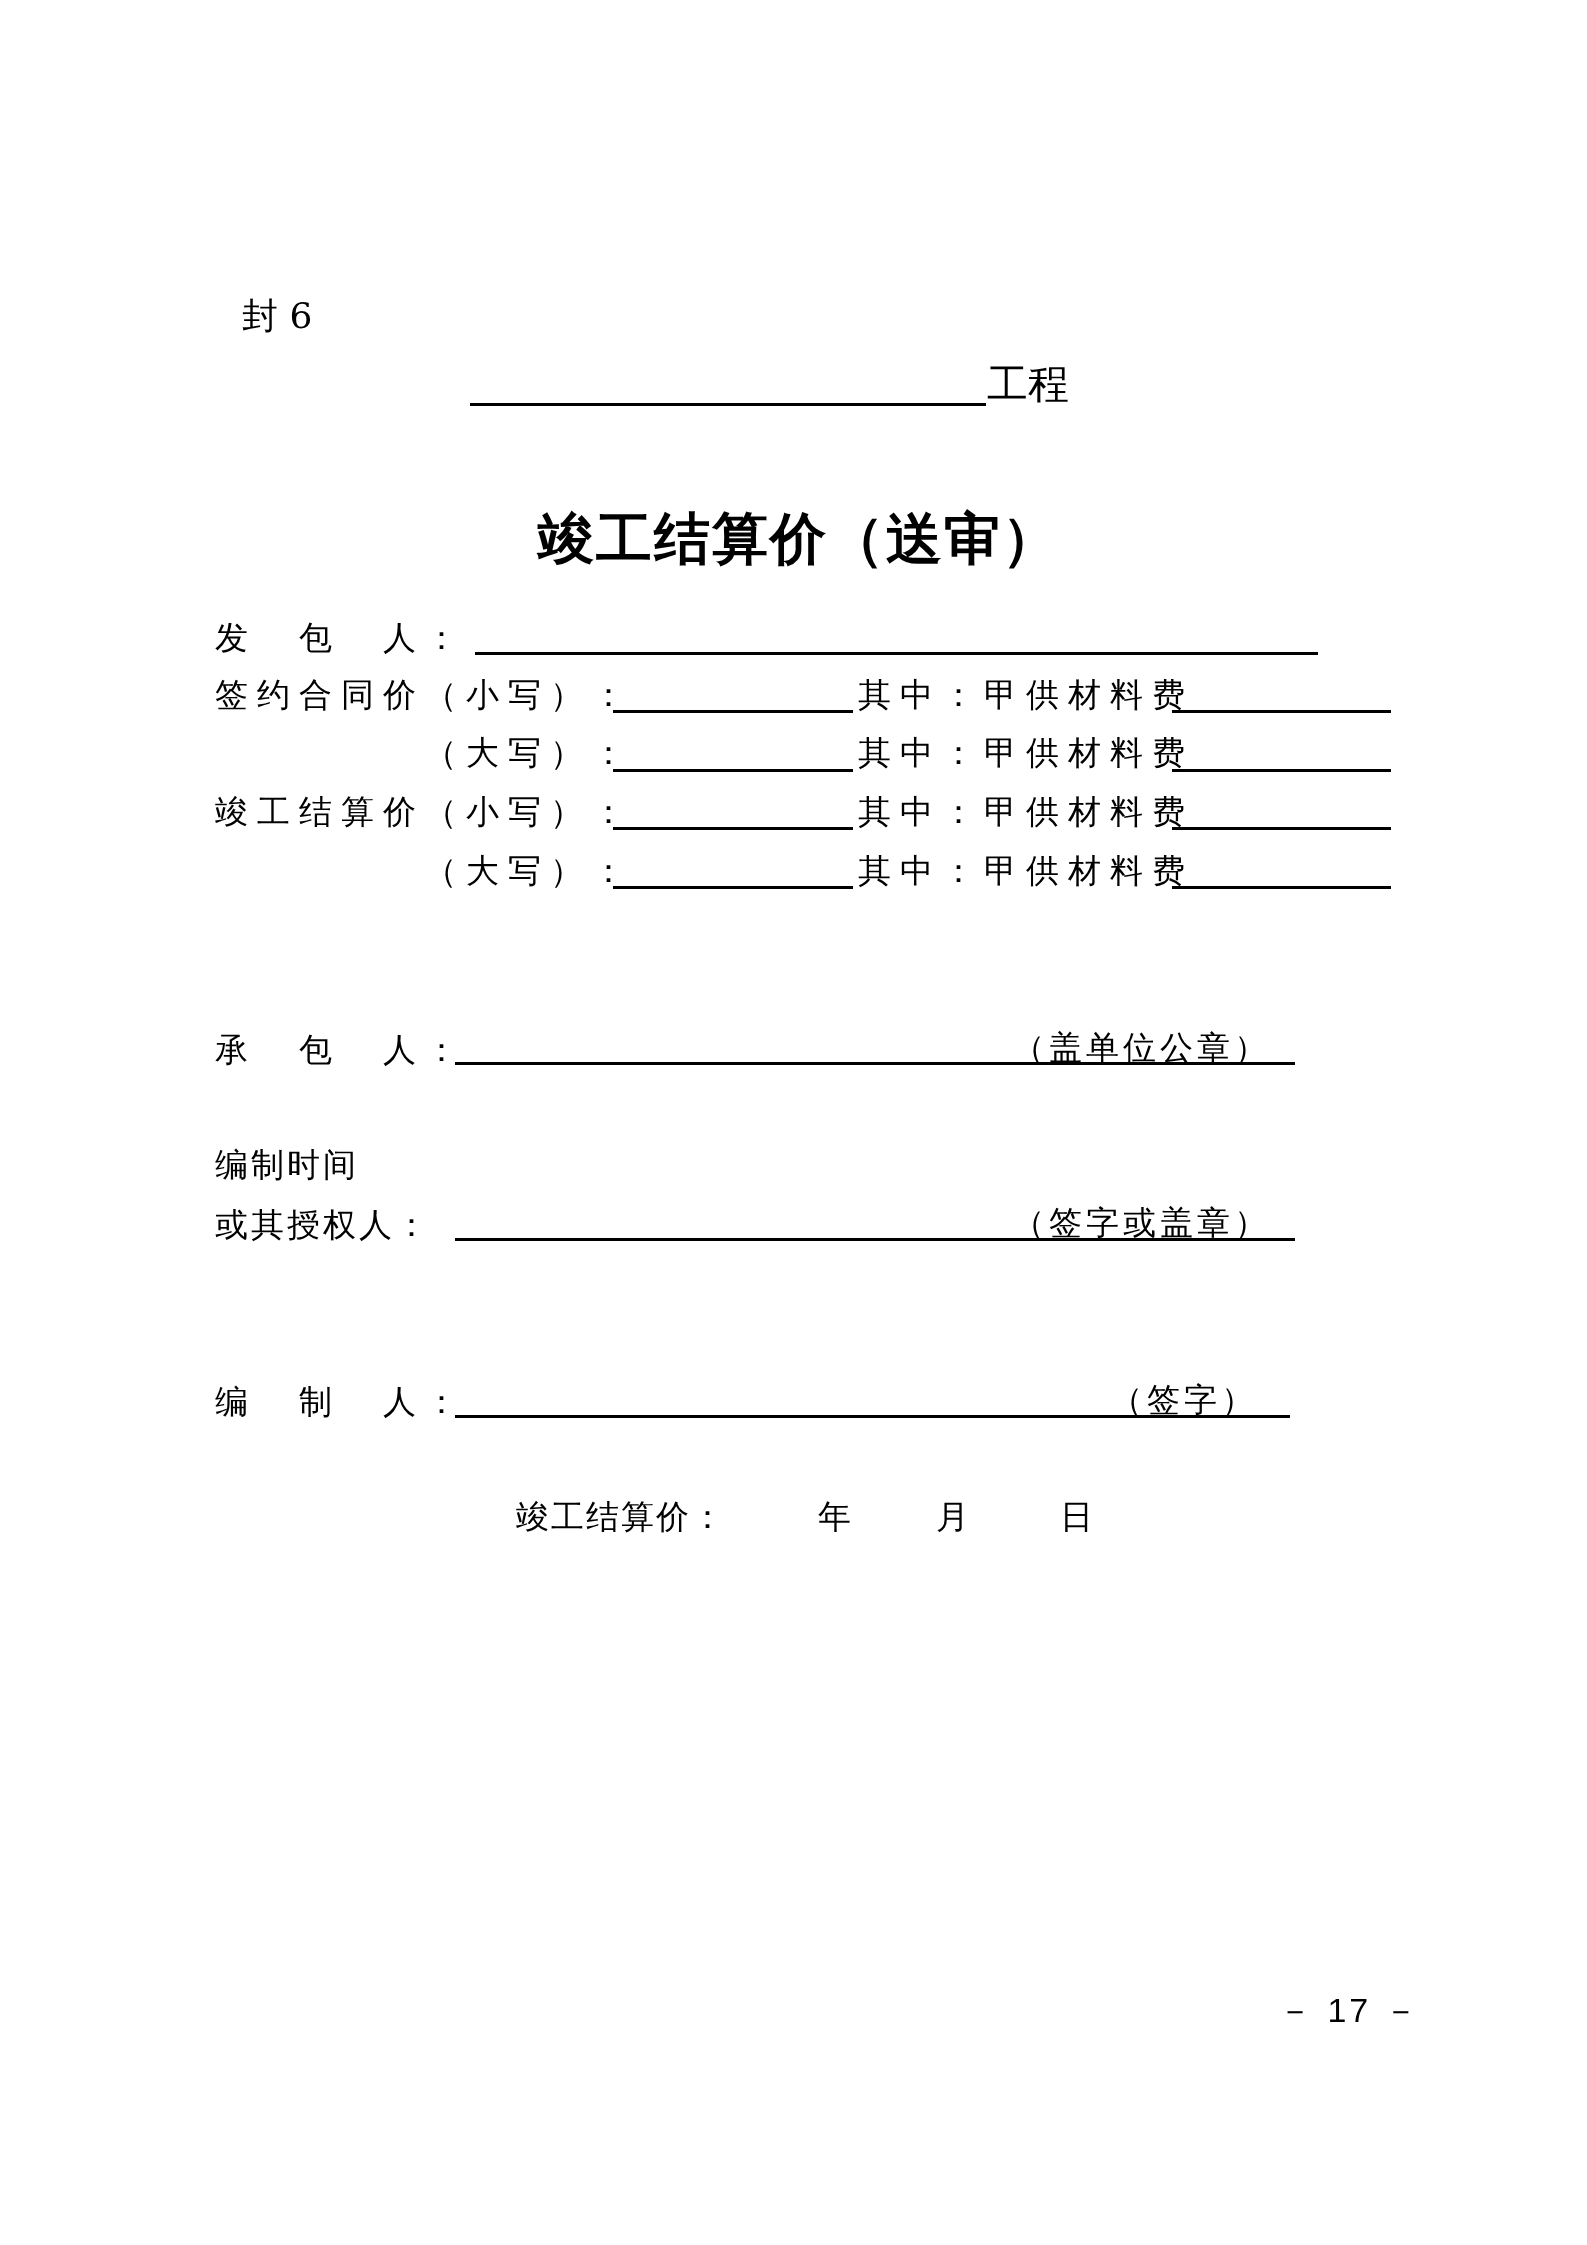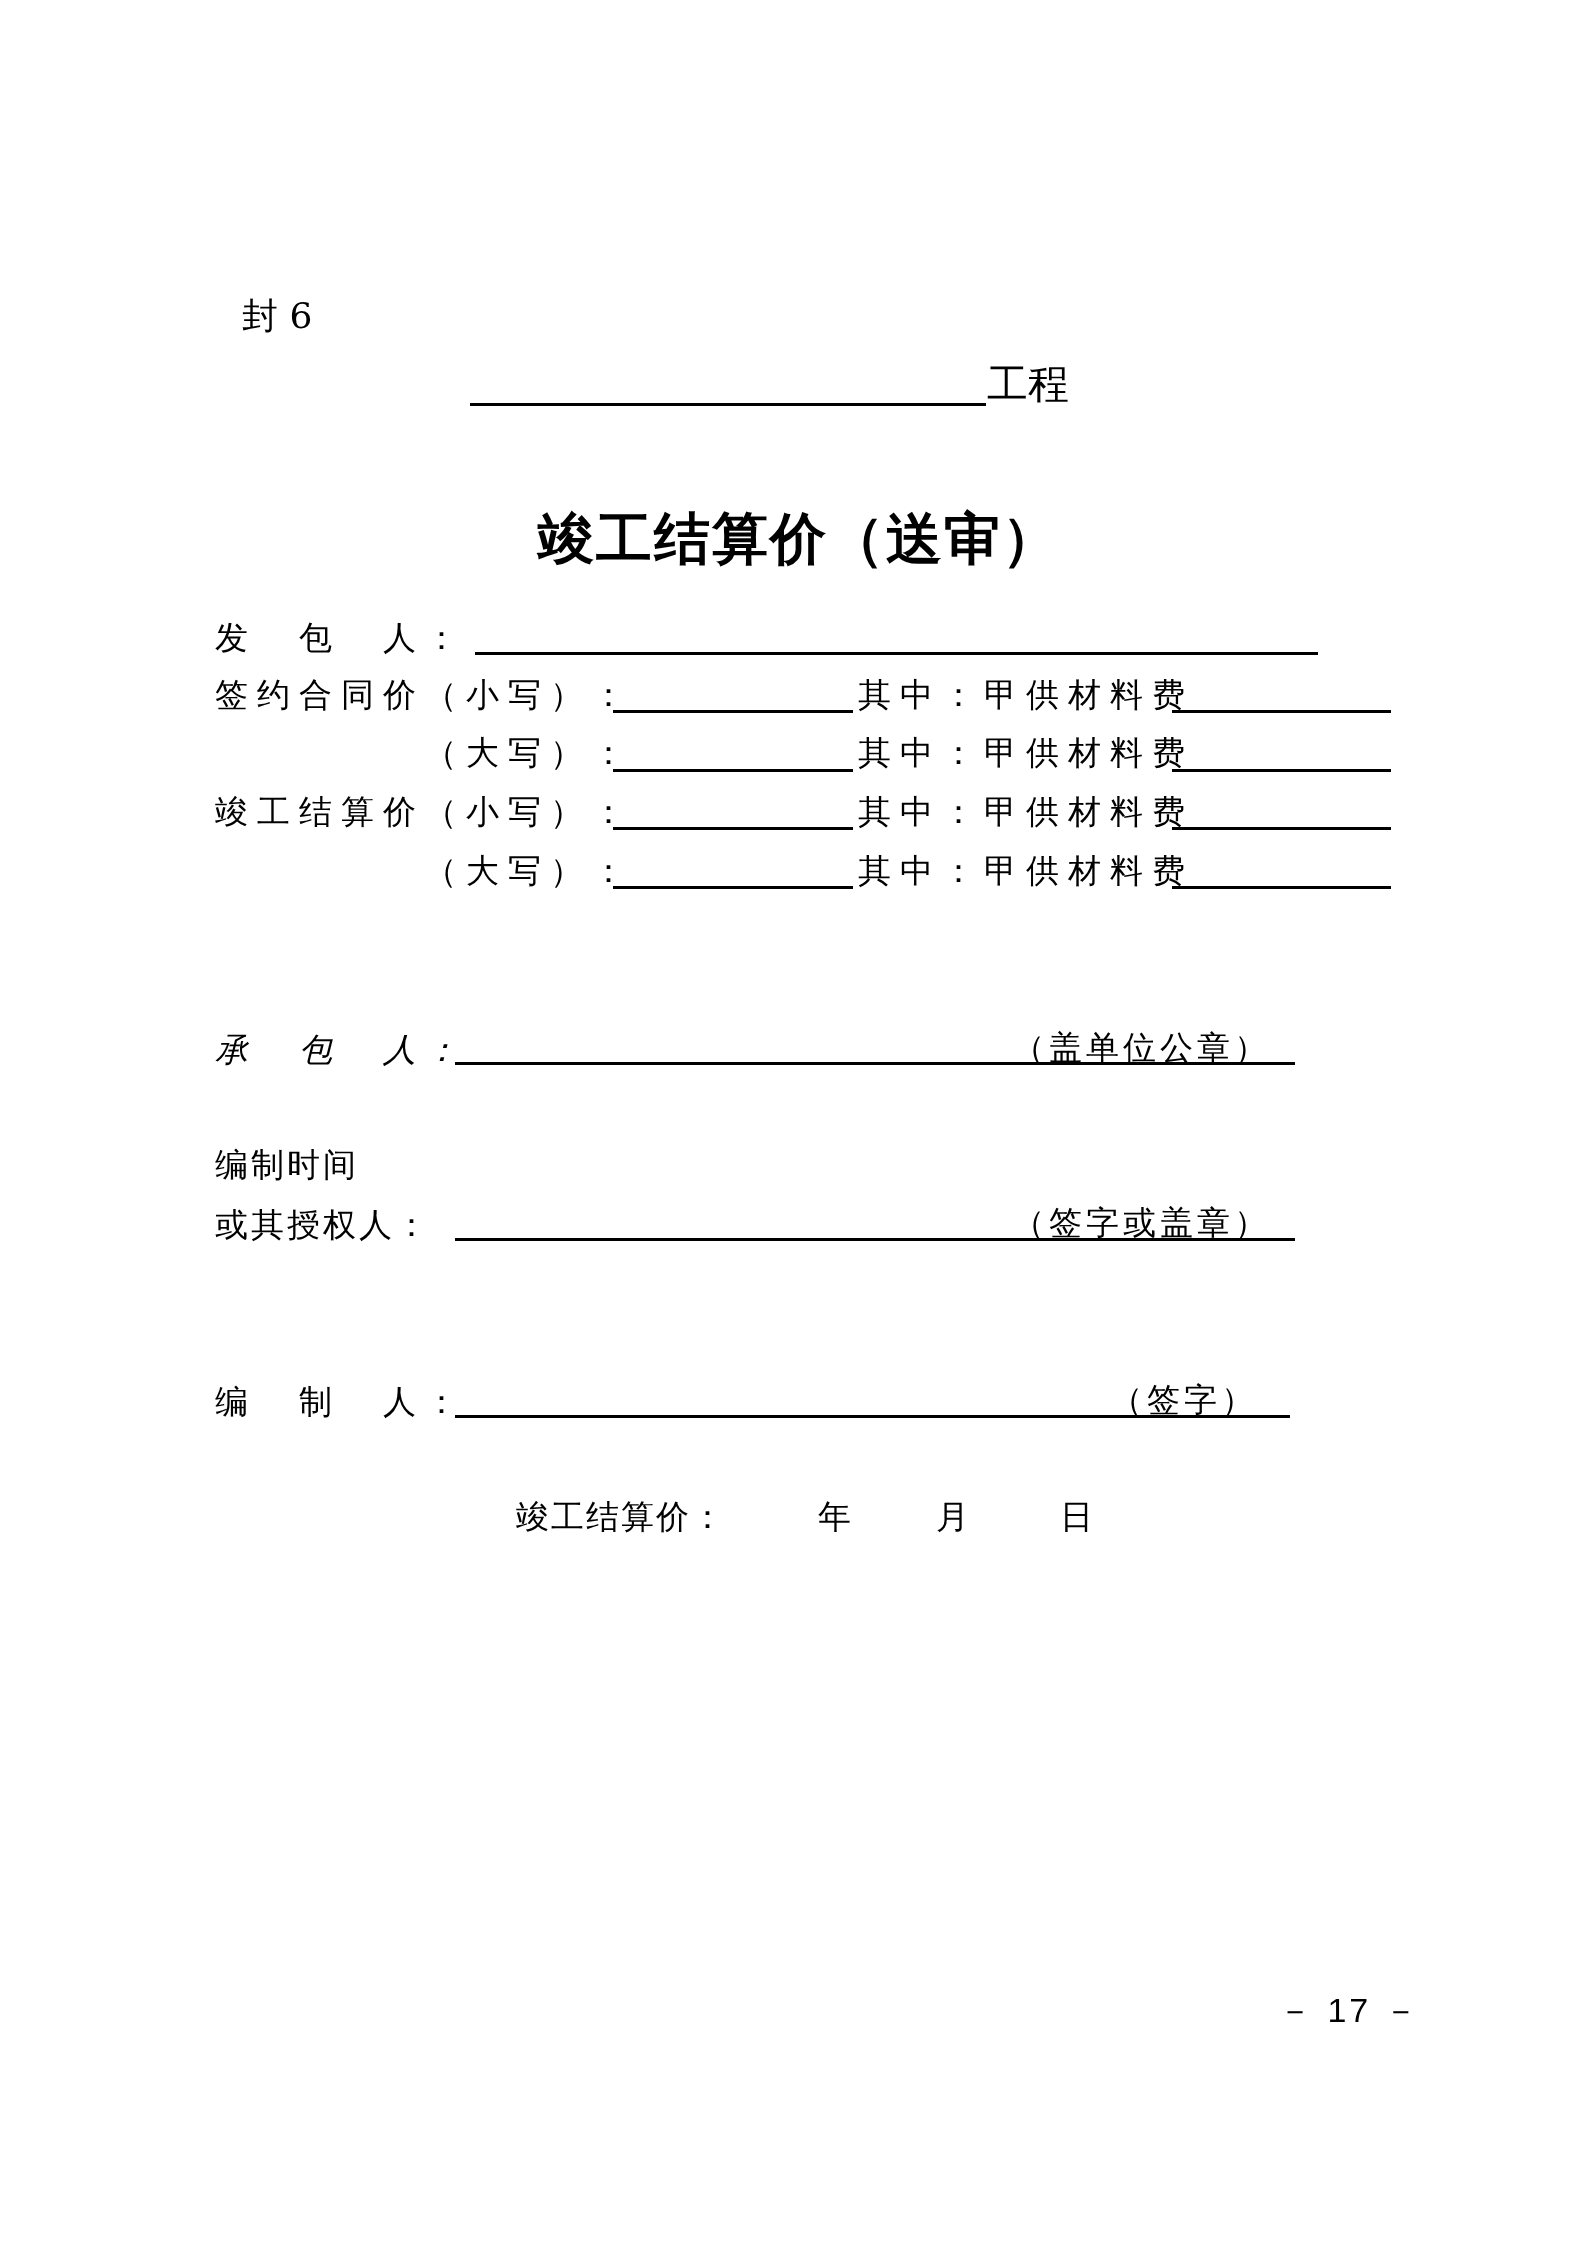--- a/index.html
+++ b/index.html
@@ -51,21 +51,21 @@
 <div class="field" style="left:1172px; top:789px; width:219px;"></div>
 <div class="ul" style="left:1172px; top:827px; width:219px;"></div>
 
 <div class="abs txt spaced" style="left:424px; top:851px;">（大写）：</div>
 <div class="field" style="left:613px; top:848px; width:240px;"></div>
 <div class="ul" style="left:613px; top:886px; width:240px;"></div>
 <div class="abs txt spaced" style="left:858px; top:851px;">其中：甲供材料费</div>
 <div class="field" style="left:1172px; top:848px; width:219px;"></div>
 <div class="ul" style="left:1172px; top:886px; width:219px;"></div>
 
-<div class="abs txt spaced" style="left:215px; top:1030px;font-style:italic;">承　包　人：</div>
+<div class="abs txt spaced" style="left:215px; top:1030px;">承　包　人：</div>
 <div class="field" style="left:455px; top:1024px; width:840px;"></div>
 <div class="ul" style="left:455px; top:1062px; width:840px;"></div>
 <div class="abs txt" style="left:1012px; top:1028px; letter-spacing:4px;text-align:center;">（盖单位公章）</div>
 
 <div class="abs txt" style="left:215px; top:1145px; letter-spacing:3px;">编制时间</div>
 <div class="abs txt" style="left:215px; top:1205px; letter-spacing:3px;">或其授权人：</div>
 <div class="field" style="left:455px; top:1200px; width:840px;"></div>
 <div class="ul" style="left:455px; top:1238px; width:840px;"></div>
 <div class="abs txt" style="left:1012px; top:1203px; letter-spacing:4px;">（签字或盖章）</div>
 

